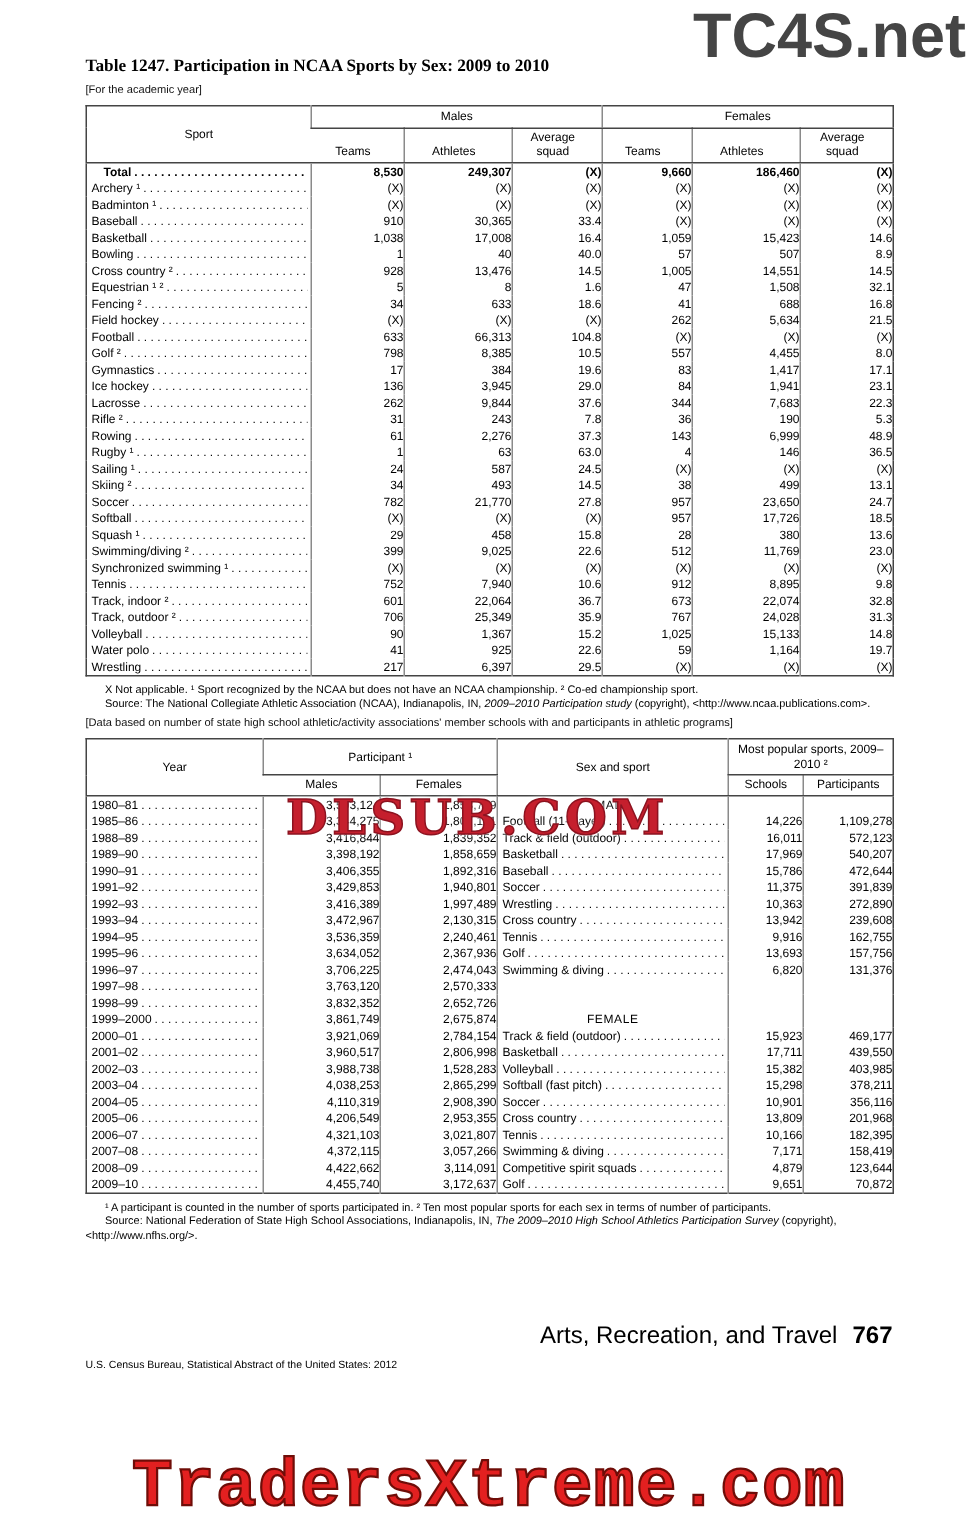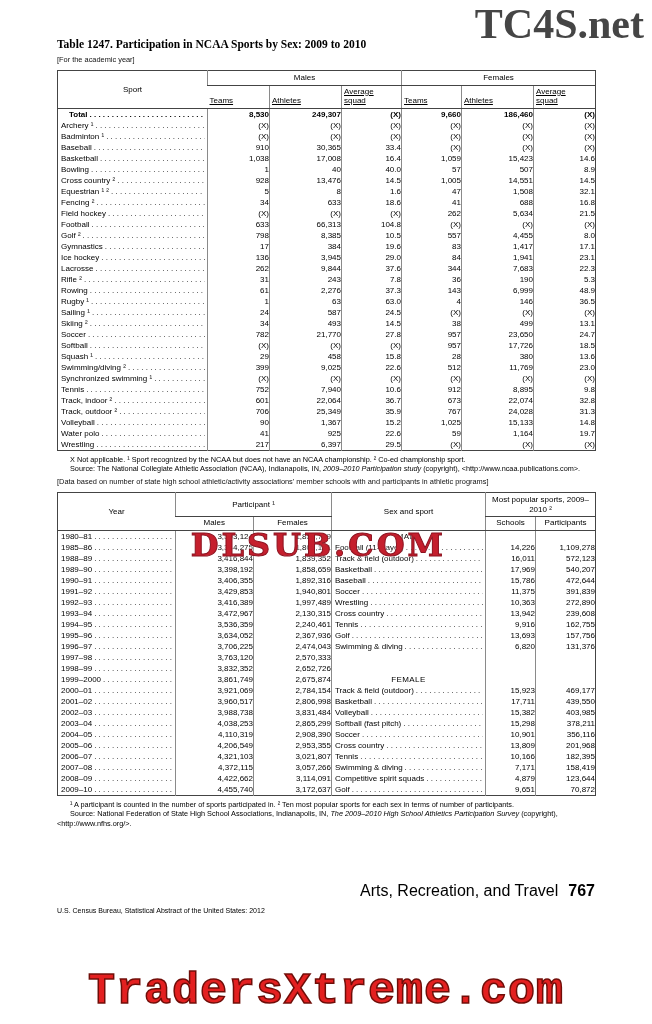--- a/index.html
+++ b/index.html
@@ -12,21 +12,21 @@
   .title-1248{max-width:400px;margin-top:30px;}
   .bracket-note{font-size:7.4px;line-height:9.5px;margin:3px 0 6px 0;color:#111;}
 
   table.data-table{border-collapse:collapse;width:538px;table-layout:fixed;
                    border:1px solid #444;font-size:8px;}
   table.data-table th{font-weight:normal;font-size:8px;line-height:9.5px;}
   table.data-table th,table.data-table td{border-left:1px solid #8a8a8a;}
   table.data-table th:first-child,table.data-table td:first-child{border-left:none;}
   th.group{text-align:center;border-bottom:1px solid #444;padding:2px 2px;}
   th.corner{vertical-align:middle;border-bottom:1px solid #444;}
-  th.sub{text-align:left;vertical-align:bottom;padding:1px 8px 2px 2px;text-decoration:underline;}
+  th.sub{text-align:center;vertical-align:bottom;padding:1px 8px 2px 2px;}
   th.sub-c{text-align:center;vertical-align:bottom;padding:1px 2px 2px 2px;}
   tr.subhead th{border-bottom:1px solid #444;}
   table.data-table td{line-height:11px;vertical-align:middle;padding:0;}
   td.num{text-align:right;padding-right:9px;white-space:nowrap;}
   .leader{display:flex;overflow:hidden;}
   .leader .txt{white-space:nowrap;padding-left:3px;}
   .leader::after{content:". . . . . . . . . . . . . . . . . . . . . . . . . . . . . . . . . . . . . . . . . . . . . . . . . . . . . . . . . . . . . . . . . . . . . . . . . . . . . . . . ";
                  flex:1;white-space:nowrap;overflow:hidden;margin:0 2px 0 2px;}
   tr.bold td{font-weight:bold;}
   tr.bold .txt{padding-left:11px;}
@@ -36,21 +36,21 @@
   .footnote{font-size:7.3px;line-height:9.6px;margin:4px 0 0 0;text-indent:13px;}
   .source{font-size:7.3px;line-height:9.6px;margin:0;text-indent:13px;}
 
   .footer-line{margin-top:54px;text-align:right;
                font-family:Liberation Sans, sans-serif;font-size:16px;}
   .footer-line .pagenum{font-weight:bold;margin-left:10px;}
   .credit{font-size:7px;margin-top:7px;text-align:left;}
 
   .wm{position:absolute;font-weight:bold;z-index:5;pointer-events:none;white-space:nowrap;}
   .wm-tc4s{top:0px;right:8px;font-size:42px;color:#454545;
-           font-family:Liberation Serif, serif;}
+           font-family:Liberation Sans, sans-serif;}
   .wm-dlsub{top:526px;left:50%;transform:translateX(-53%);font-size:32px;letter-spacing:3px;
             color:#c51f2d;font-family:"DejaVu Serif","Liberation Serif",serif;
             -webkit-text-stroke:1px #8c1320;
             text-shadow:0 0 4px rgba(255,255,255,0.95);}
   .wm-traders{top:966px;left:50%;transform:translateX(-50%);font-size:45px;letter-spacing:1px;
               color:#e32020;font-family:Liberation Mono, monospace;
               -webkit-text-stroke:1.5px #6f0d08;}
 </style>
 </head>
 <body>
@@ -768,21 +768,21 @@
             <td class="num">17,711</td>
             <td class="num">439,550</td>
           </tr>
           <tr>
             <td class="sport-cell">
               <div class="leader">
                 <span class="txt">2002–03</span>
               </div>
             </td>
             <td class="num">3,988,738</td>
-            <td class="num">3,831,484</td>
+            <td class="num">1,528,283</td>
             <td class="sport-cell">
               <div class="leader">
                 <span class="txt">Volleyball</span>
               </div>
             </td>
             <td class="num">15,382</td>
             <td class="num">403,985</td>
           </tr>
           <tr>
             <td class="sport-cell">

